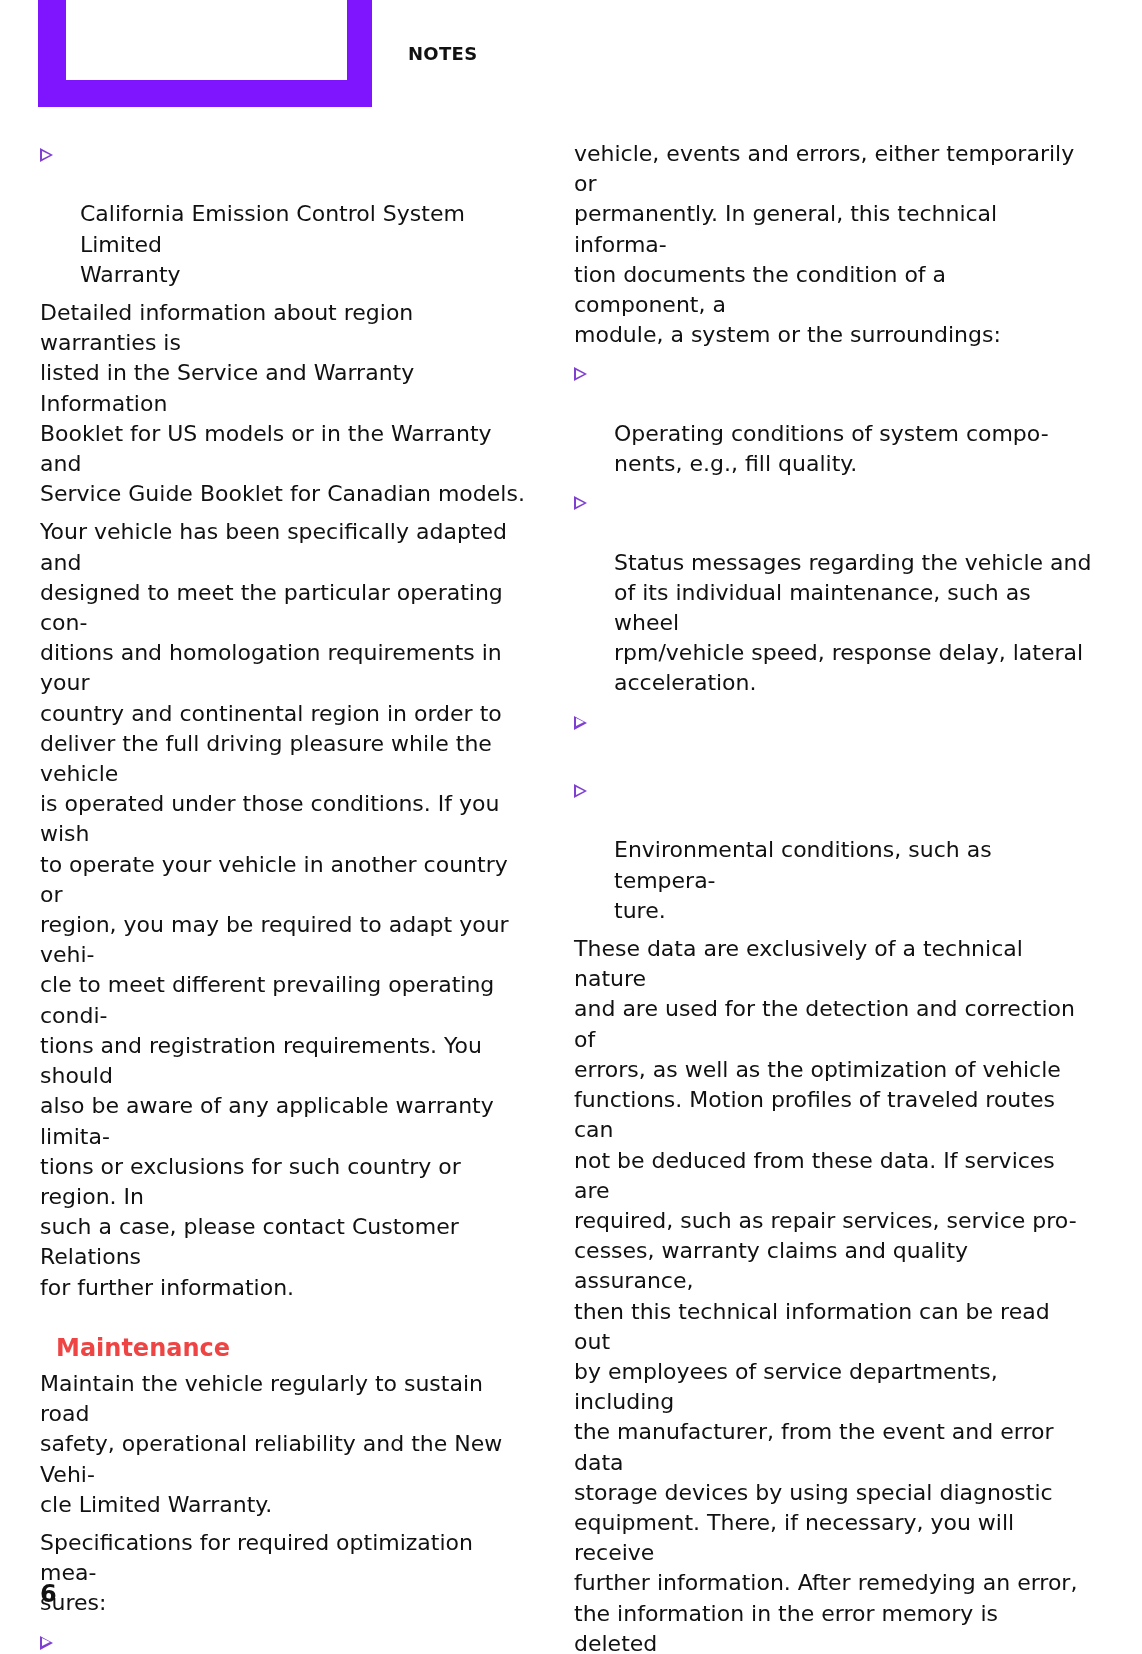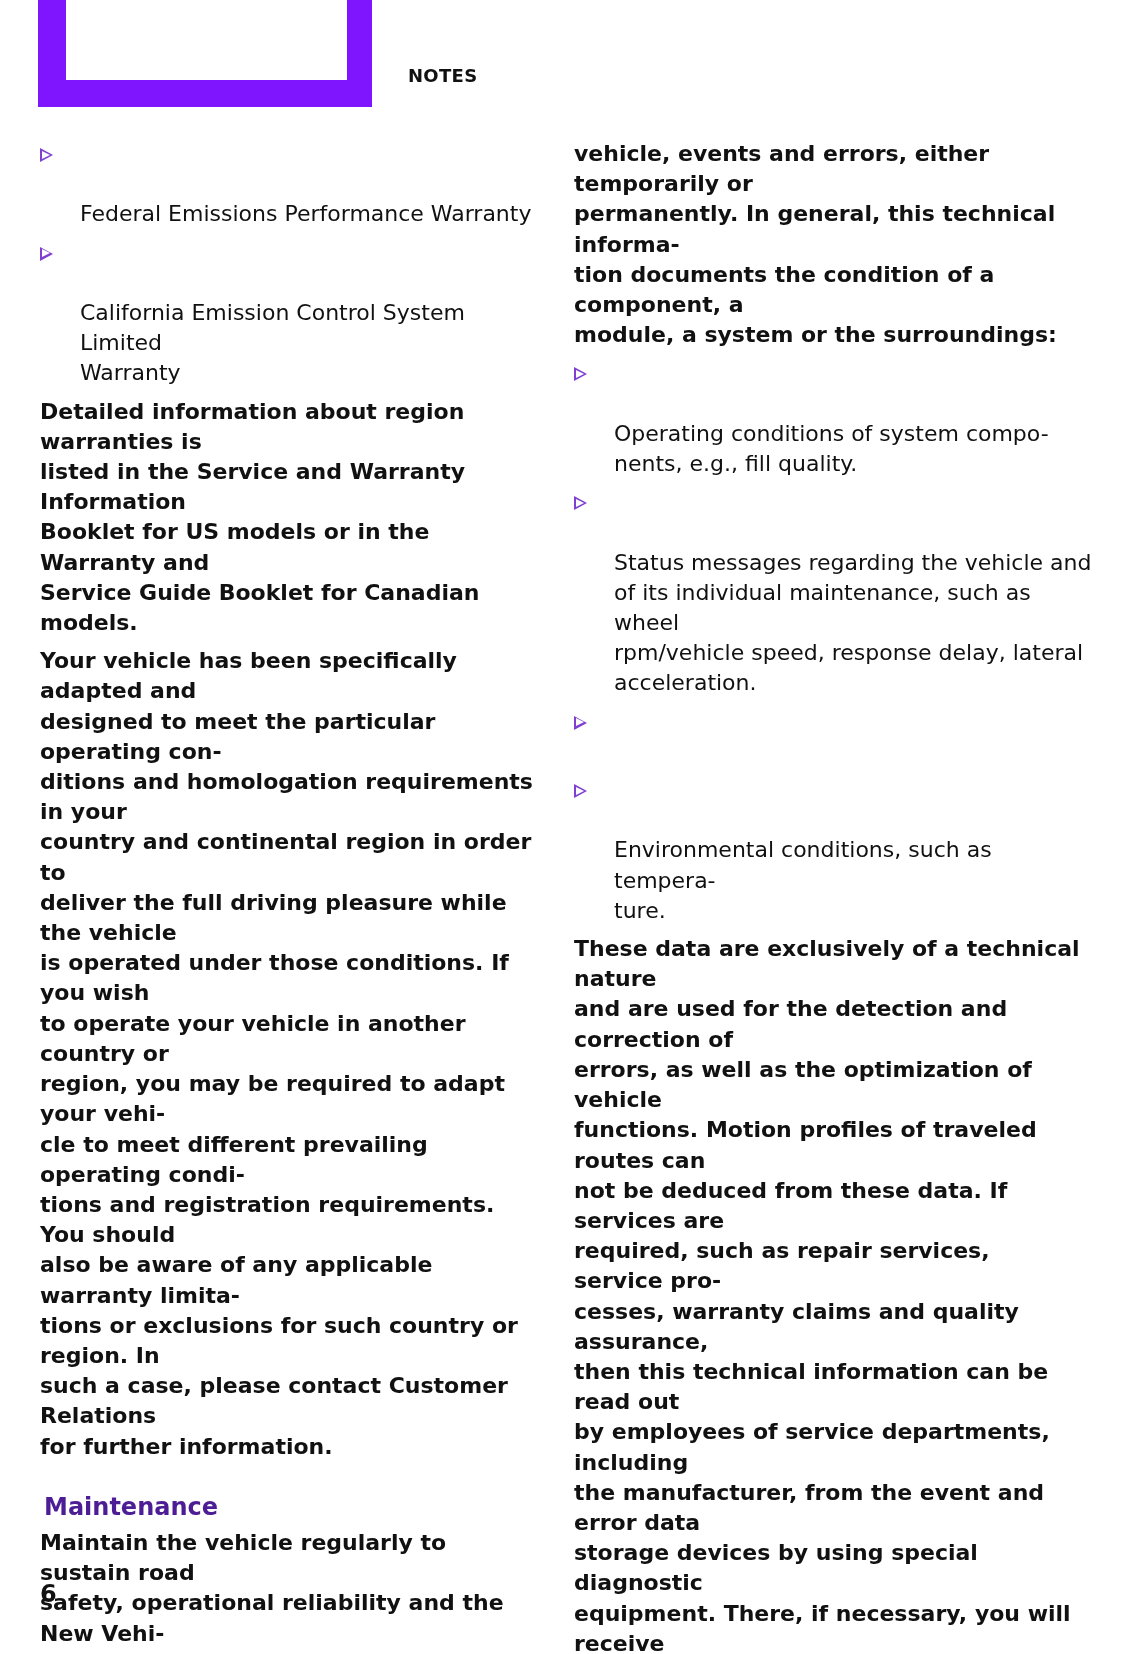--- a/index.html
+++ b/index.html
@@ -9,53 +9,49 @@
   }
   .tab-box {
     position: absolute; left: 38px; top: 0; width: 334px; height: 107px;
     background: #7f14ff; box-sizing: border-box;
   }
   .tab-box .inner {
     position: absolute; left: 28px; top: 0; width: 281px; height: 80px; background: #ffffff;
   }
   .notes {
     position: absolute; left: 408px; top: 43px; font-size: 18px; font-weight: bold;
-    letter-spacing: 0.3px; color: #111; margin-top: 22px;
+    letter-spacing: 0.3px; color: #111;
   }
   .col { position: absolute; top: 139px; width: 505px; font-size: 22px; line-height: 30.2px; }
   .col.left { left: 40px; }
   .col.right { left: 574px; width: 520px; }
-  .para { margin: 0 12px 8px 0; white-space: pre-line; font-weight: bold; }
+  .para { margin: 0 12px 8px 0; white-space: pre-line; }
   .bullet { position: relative; padding-left: 40px; margin: 0 0 8px 0; white-space: pre-line; }
   .bullet .tri {
     position: absolute; left: 0; top: 9px; width: 0; height: 0;
     border-top: 7px solid transparent; border-bottom: 7px solid transparent;
     border-left: 13px solid #7f3fd0;
   }
   .bullet .tri::after {
     content: ""; position: absolute; left: -11px; top: -4.5px; width: 0; height: 0;
     border-top: 4.5px solid transparent; border-bottom: 4.5px solid transparent;
     border-left: 8px solid #ffffff;
   }
-  .h2 { color: #4c1d95; font-weight: bold; font-size: 24px; margin: 30px 0 6px 4px; }
+  .h2 { color: #ef4444; font-weight: bold; font-size: 24px; margin: 30px 0 6px 16px; }
   .page-number { position: absolute; left: 40px; top: 1580px; font-size: 24px; font-weight: bold; }
 </style>
 </head>
 <body>
 
 <div class="tab-box">
   <div class="inner"></div>
 </div>
 <div class="notes">NOTES</div>
 
 <div class="col left">
-  <div class="bullet">
-    <span class="tri"></span>
-    <span>Federal Emissions Performance Warranty</span>
-  </div>
   <div class="bullet">
     <span class="tri"></span>
     <span>California Emission Control System Limited
 Warranty</span>
   </div>
   <p class="para">Detailed information about region warranties is
 listed in the Service and Warranty Information
 Booklet for US models or in the Warranty and
 Service Guide Booklet for Canadian models.</p>
   <p class="para">Your vehicle has been specifically adapted and

